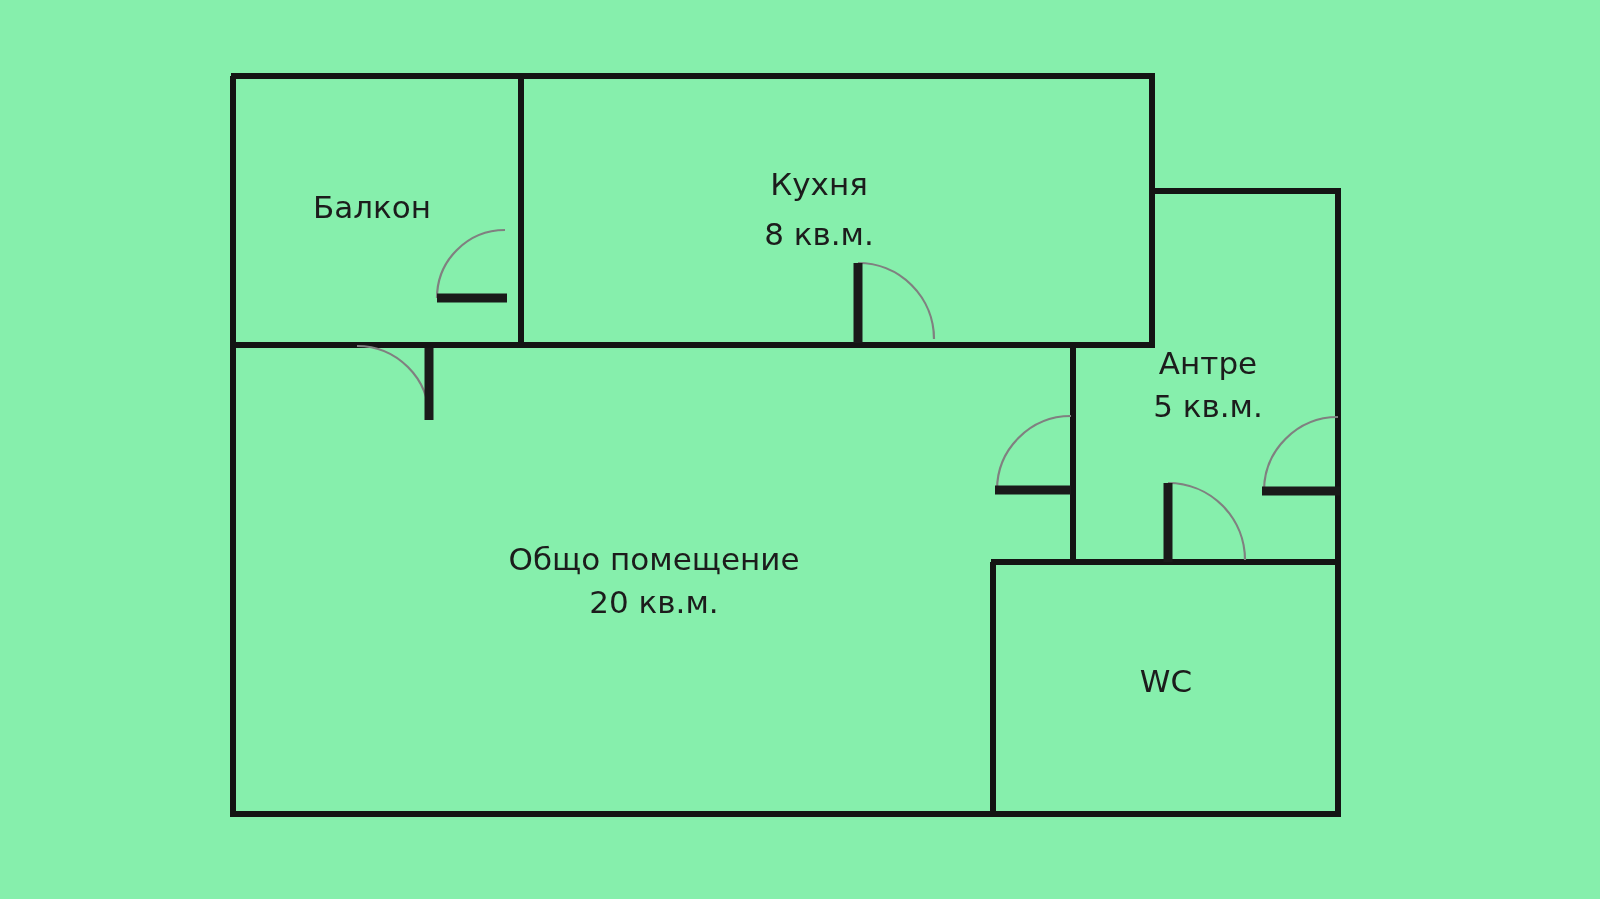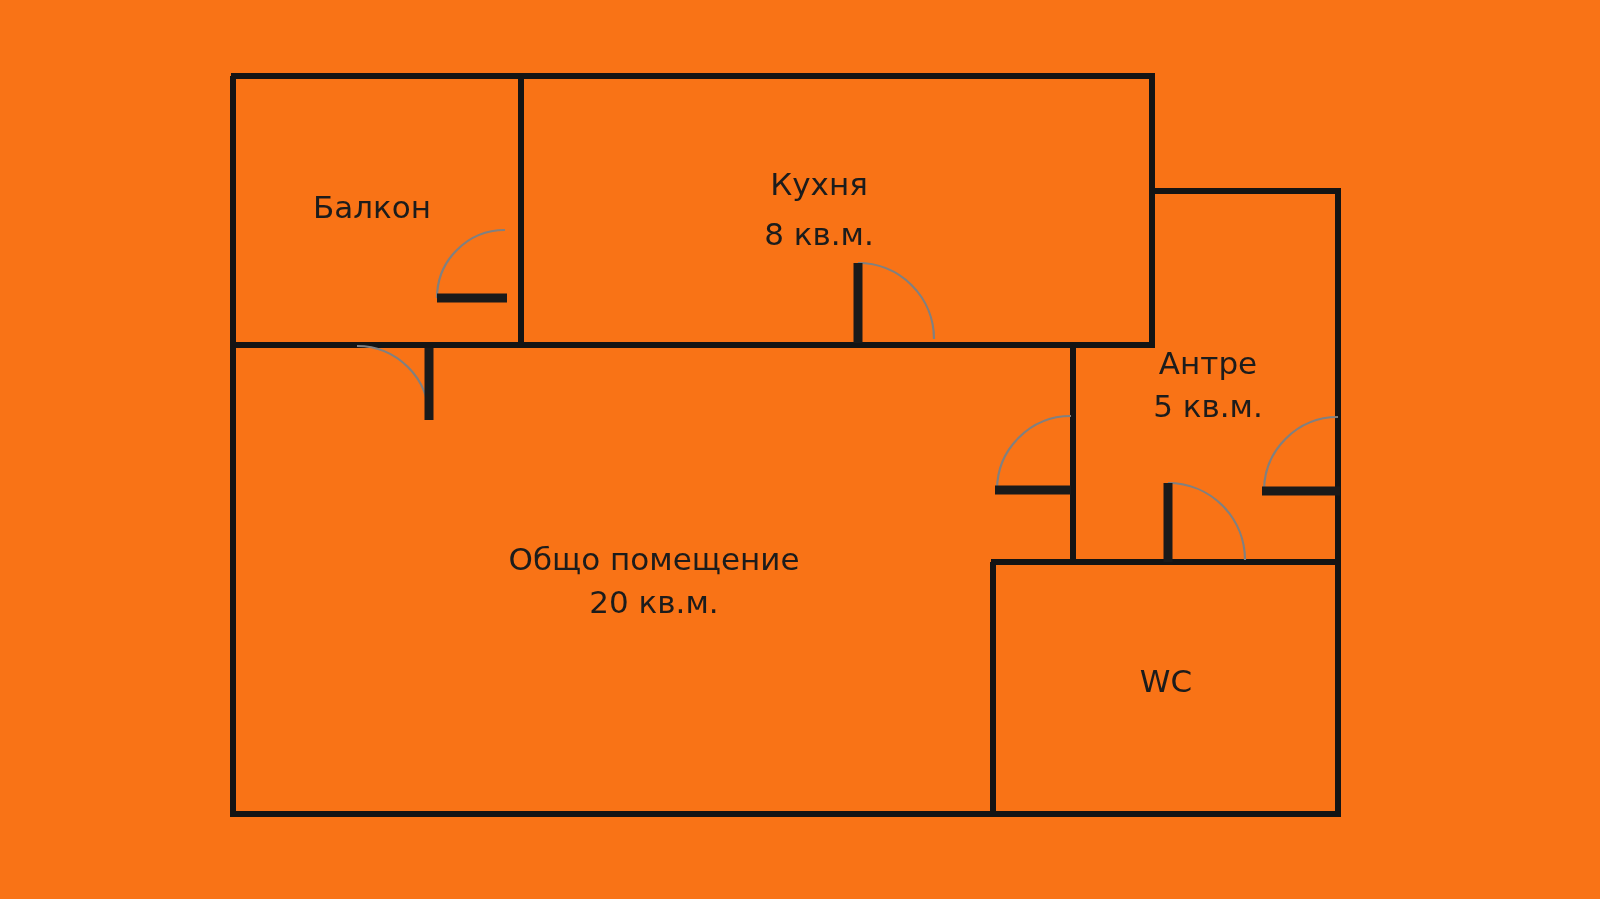--- a/index.html
+++ b/index.html
@@ -10,21 +10,21 @@
   body {
     width: 1600px;
     height: 899px;
     font-family: "DejaVu Sans", sans-serif;
     overflow: hidden;
   }
   #floorplan-root {
     position: relative;
     width: 1600px;
     height: 899px;
-    background: #f97316;
+    background: #86efac;
   }
   svg#plan {
     display: block;
     width: 1600px;
     height: 899px;
   }
   .wall {
     stroke: #141414;
     stroke-width: 6;
     stroke-linecap: butt;

